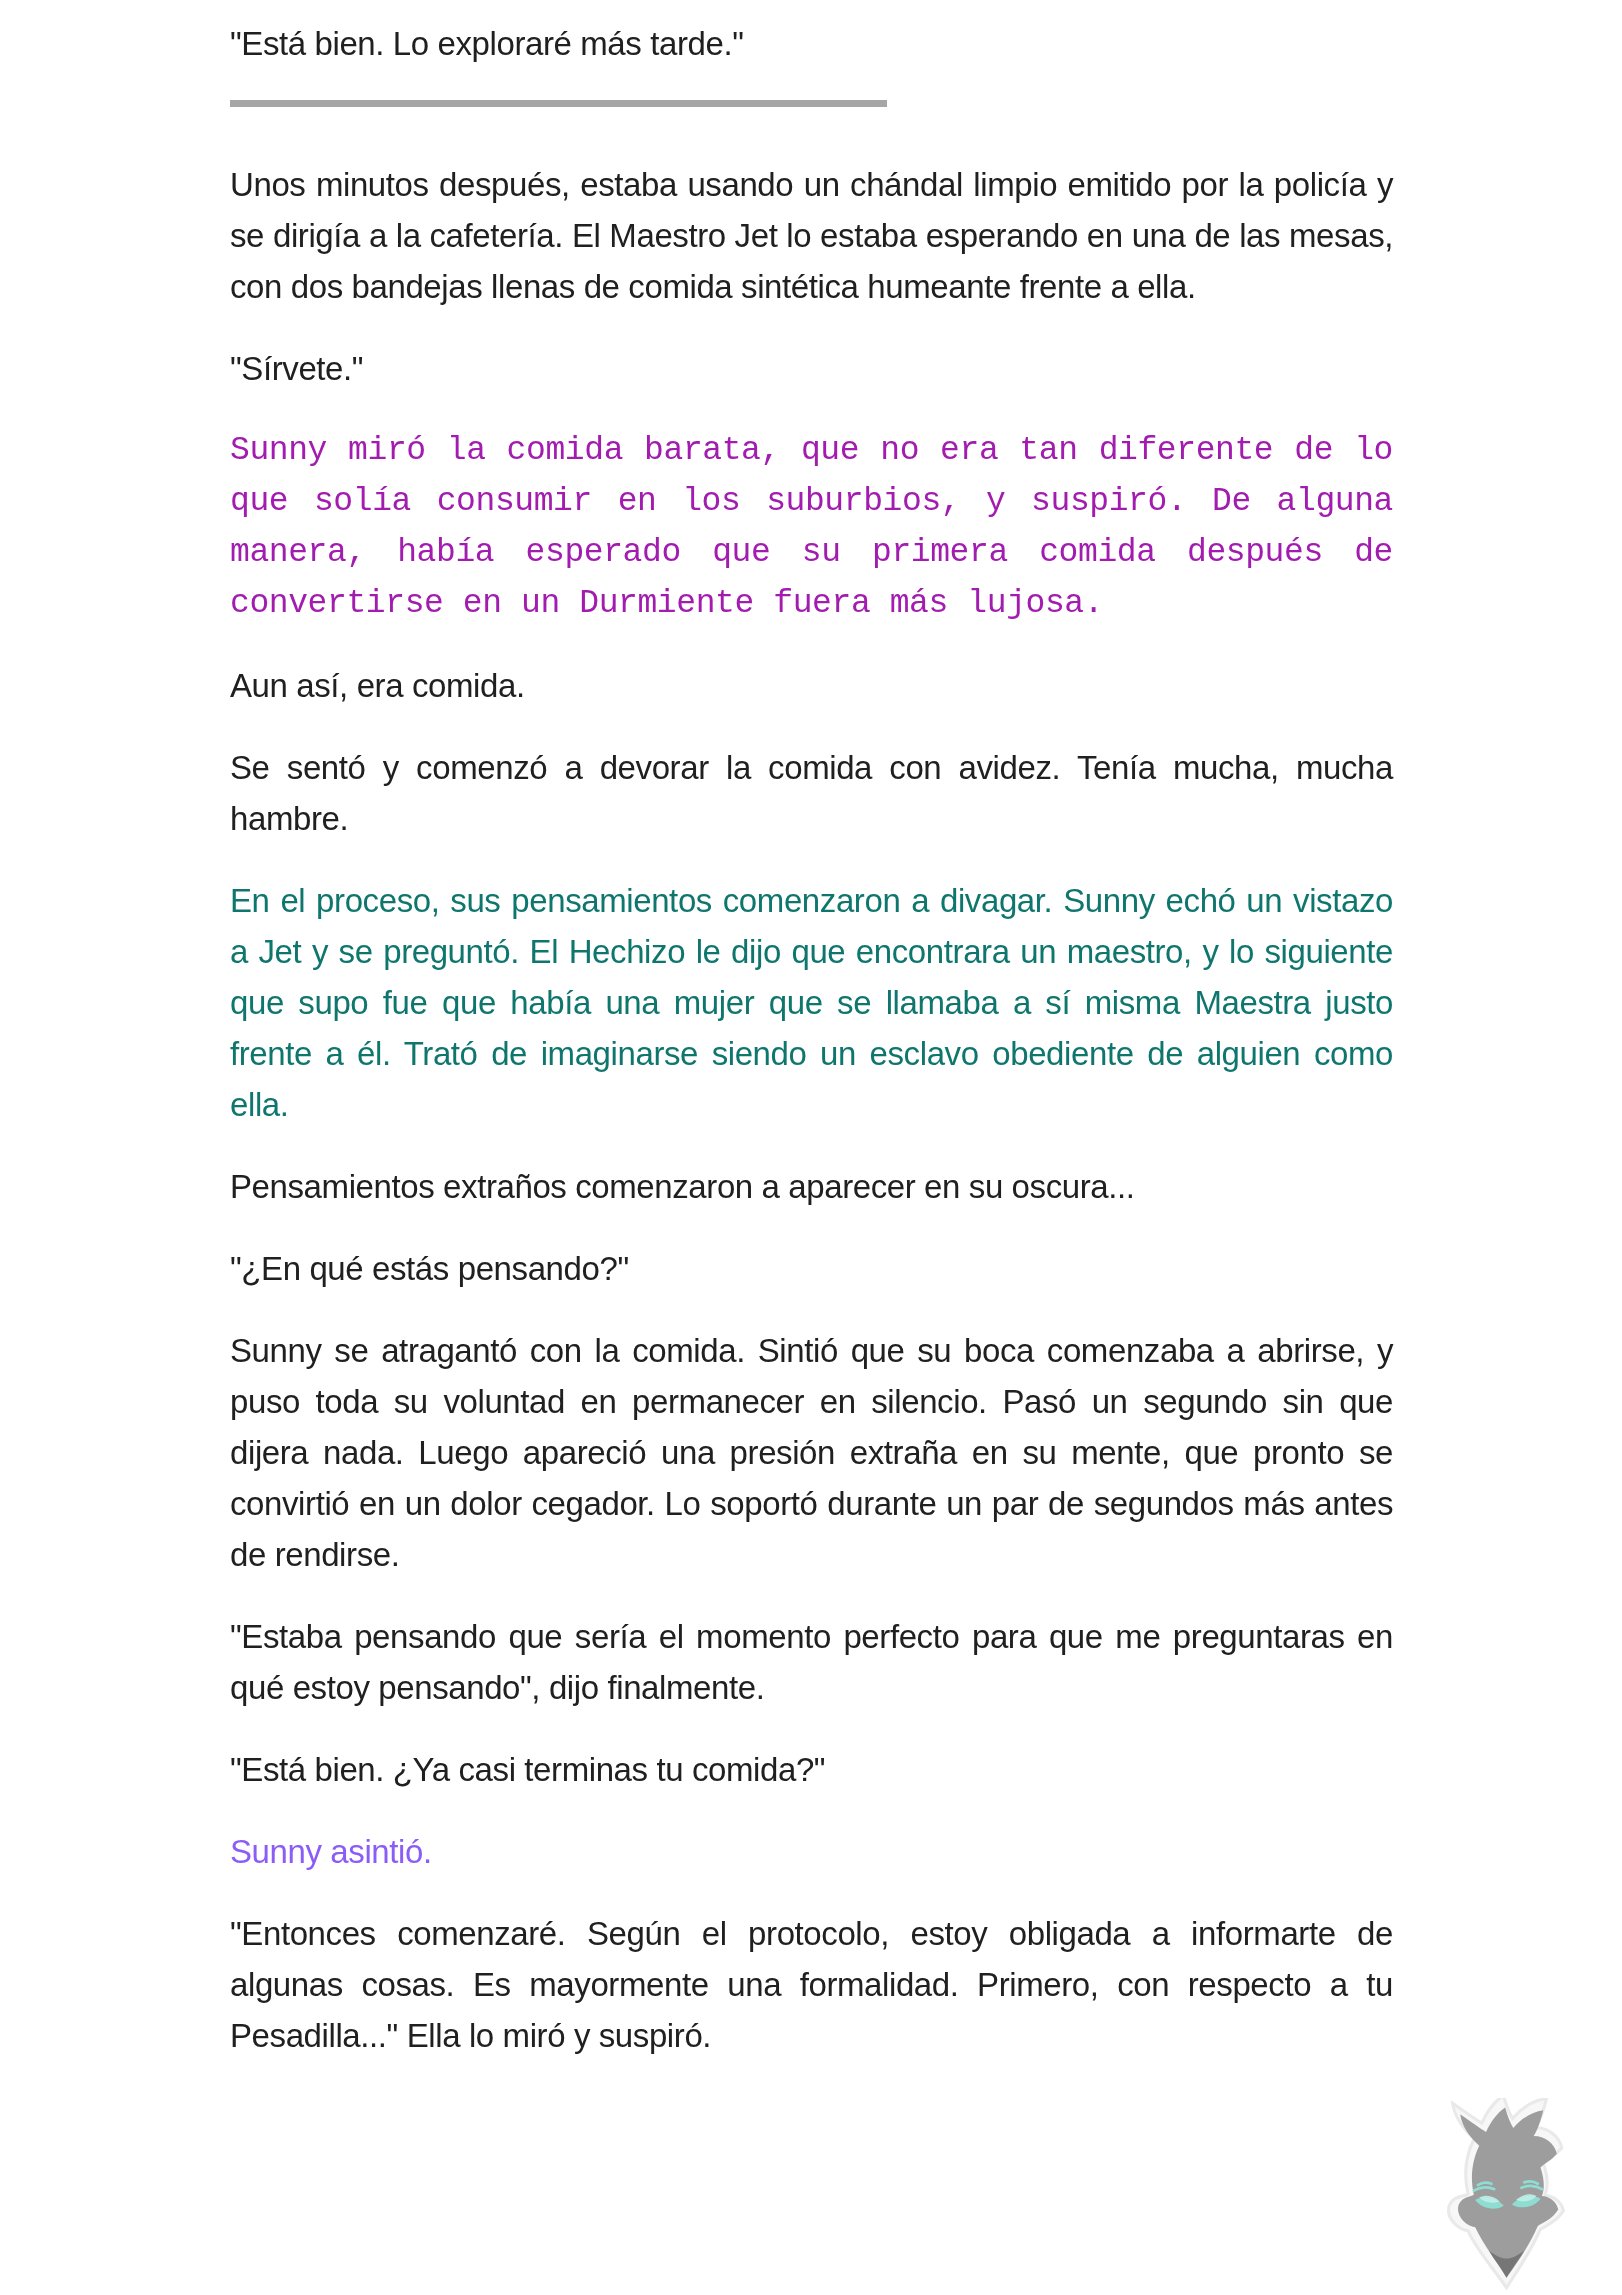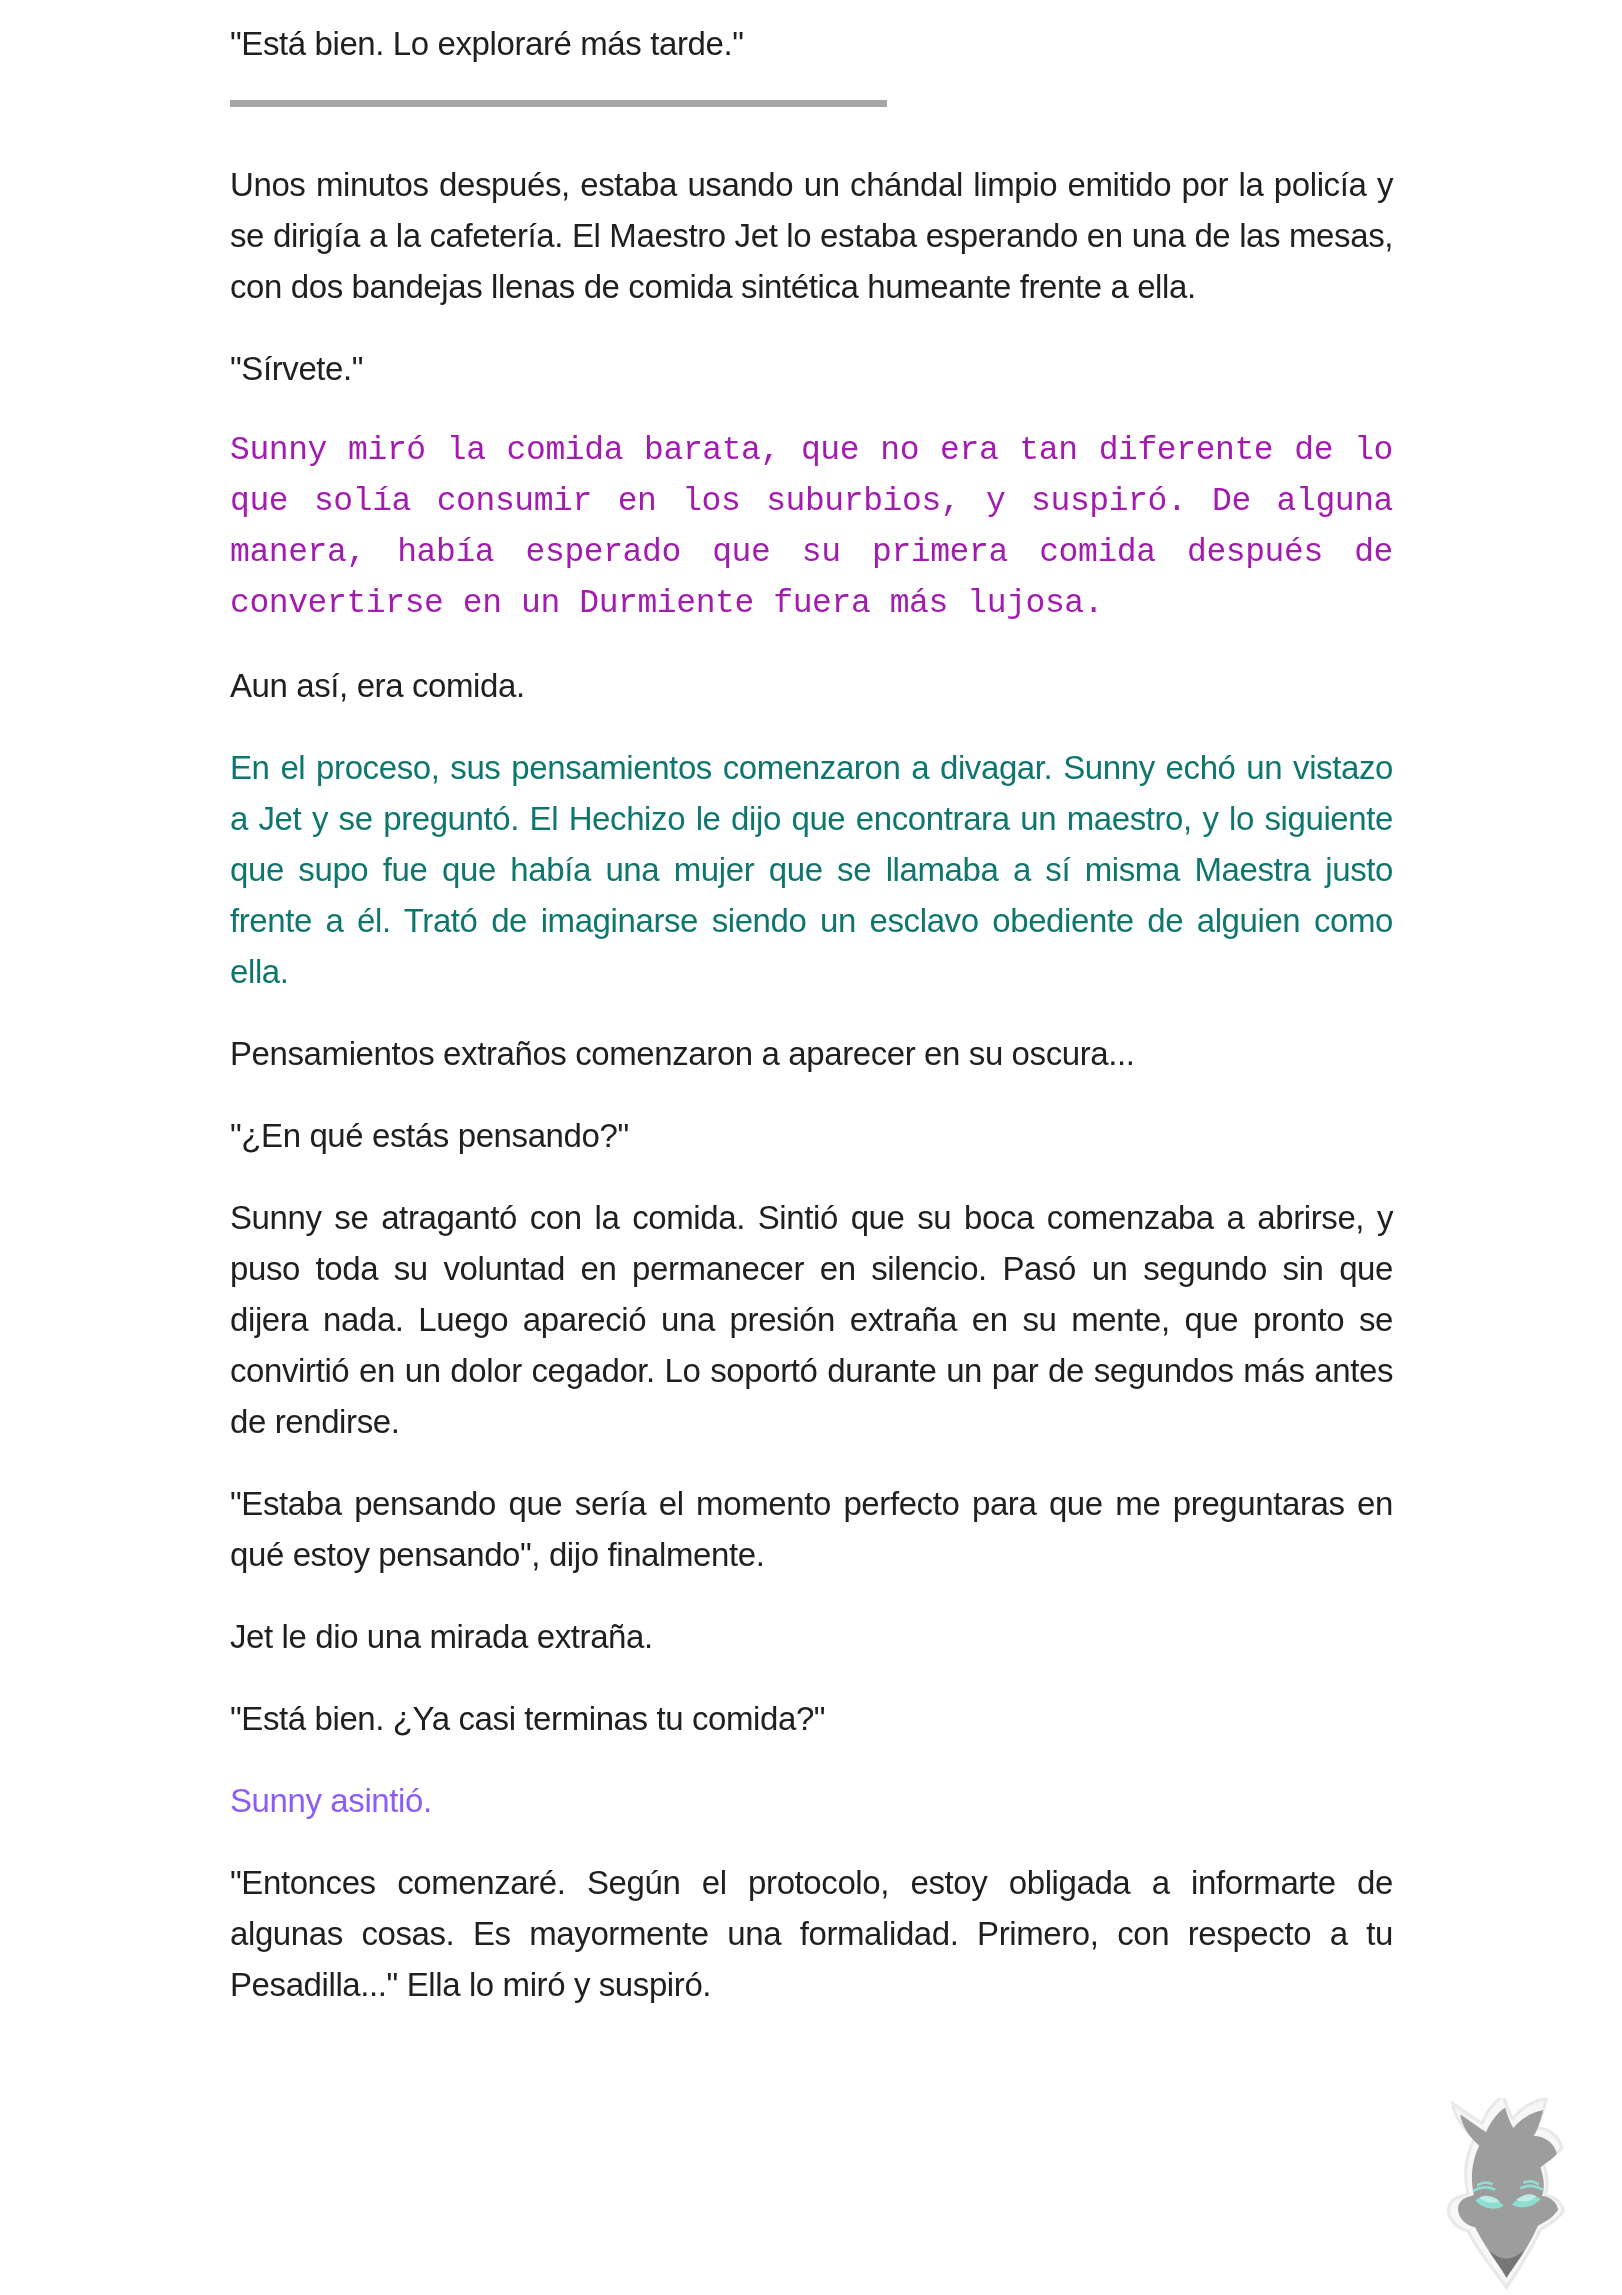--- a/index.html
+++ b/index.html
@@ -47,26 +47,26 @@
 </head>
 <body>
 
 <main class="doc">
     <p class="para" style="color: rgb(32, 32, 32);">"Está bien. Lo exploraré más tarde."</p>
     <div class="divider" style="background: rgb(166, 166, 166);"></div>
     <p class="para" style="color: rgb(32, 32, 32);">Unos minutos después, estaba usando un chándal limpio emitido por la policía y se dirigía a la cafetería. El Maestro Jet lo estaba esperando en una de las mesas, con dos bandejas llenas de comida sintética humeante frente a ella.</p>
     <p class="para" style="color: rgb(32, 32, 32);">"Sírvete."</p>
     <p class="para" style="color: #a21caf; font-family: Liberation Mono, monospace;">Sunny miró la comida barata, que no era tan diferente de lo que solía consumir en los suburbios, y suspiró. De alguna manera, había esperado que su primera comida después de convertirse en un Durmiente fuera más lujosa.</p>
     <p class="para" style="color: rgb(32, 32, 32);">Aun así, era comida.</p>
+    <p class="para" style="color: rgb(32, 32, 32);">Se sentó y comenzó a devorar la comida con avidez. Tenía mucha, mucha hambre.</p>
     <p class="para" style="color: #0f766e;">En el proceso, sus pensamientos comenzaron a divagar. Sunny echó un vistazo a Jet y se preguntó. El Hechizo le dijo que encontrara un maestro, y lo siguiente que supo fue que había una mujer que se llamaba a sí misma Maestra justo frente a él. Trató de imaginarse siendo un esclavo obediente de alguien como ella.</p>
     <p class="para" style="color: rgb(32, 32, 32);">Pensamientos extraños comenzaron a aparecer en su oscura...</p>
     <p class="para" style="color: rgb(32, 32, 32);">"¿En qué estás pensando?"</p>
     <p class="para" style="color: rgb(32, 32, 32);">Sunny se atragantó con la comida. Sintió que su boca comenzaba a abrirse, y puso toda su voluntad en permanecer en silencio. Pasó un segundo sin que dijera nada. Luego apareció una presión extraña en su mente, que pronto se convirtió en un dolor cegador. Lo soportó durante un par de segundos más antes de rendirse.</p>
     <p class="para" style="color: rgb(32, 32, 32);">"Estaba pensando que sería el momento perfecto para que me preguntaras en qué estoy pensando", dijo finalmente.</p>
-    <p class="para" style="color: rgb(32, 32, 32);">Jet le dio una mirada extraña.</p>
     <p class="para" style="color: rgb(32, 32, 32);">"Está bien. ¿Ya casi terminas tu comida?"</p>
     <p class="para" style="color: #8b5cf6;">Sunny asintió.</p>
     <p class="para" style="color: rgb(32, 32, 32);">"Entonces comenzaré. Según el protocolo, estoy obligada a informarte de algunas cosas. Es mayormente una formalidad. Primero, con respecto a tu Pesadilla..." Ella lo miró y suspiró.</p>
   </main>
 
 <div class="watermark">
   <svg viewBox="0 0 200 288" xmlns="http://www.w3.org/2000/svg">
 
     <g transform="translate(100,150) scale(1.13) translate(-100,-138)">
       <path stroke-width="4" d="M100,252

